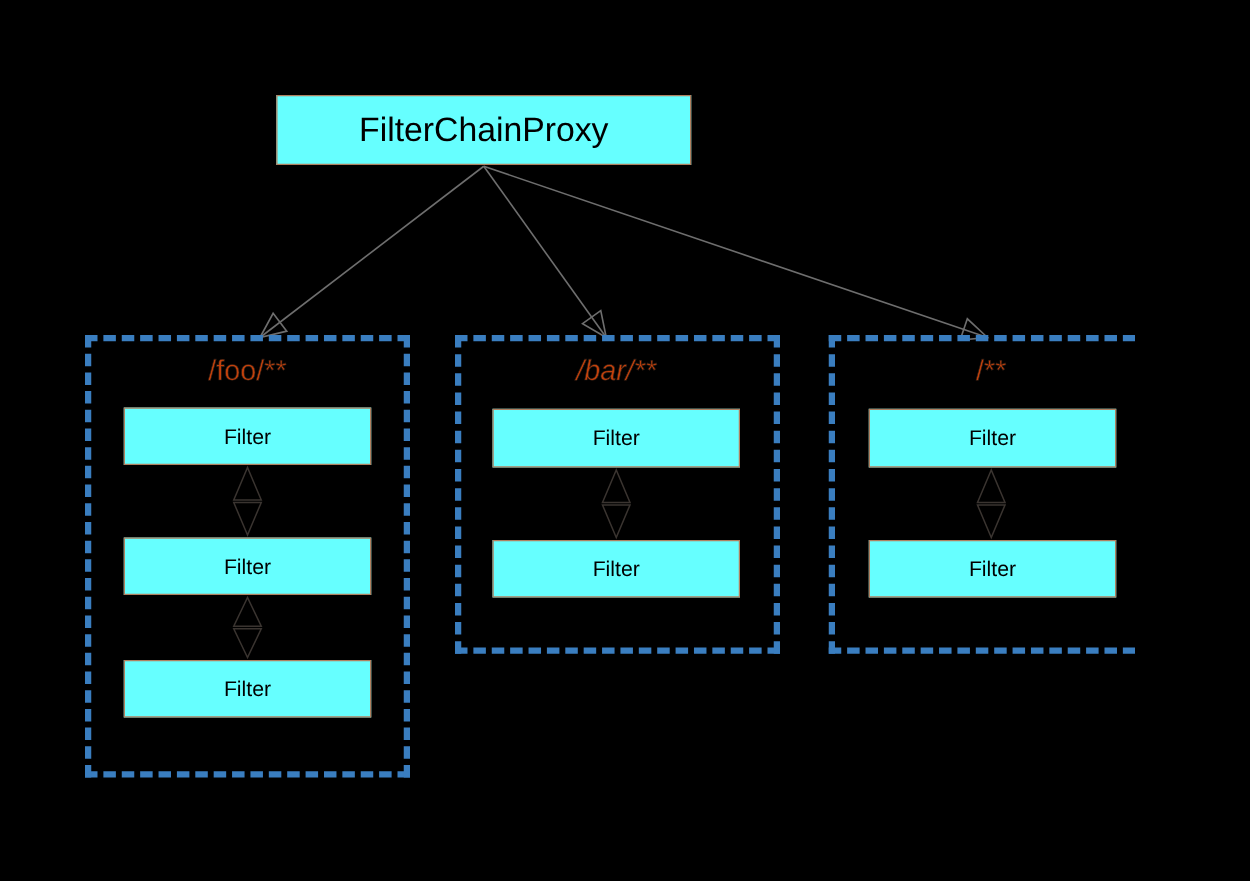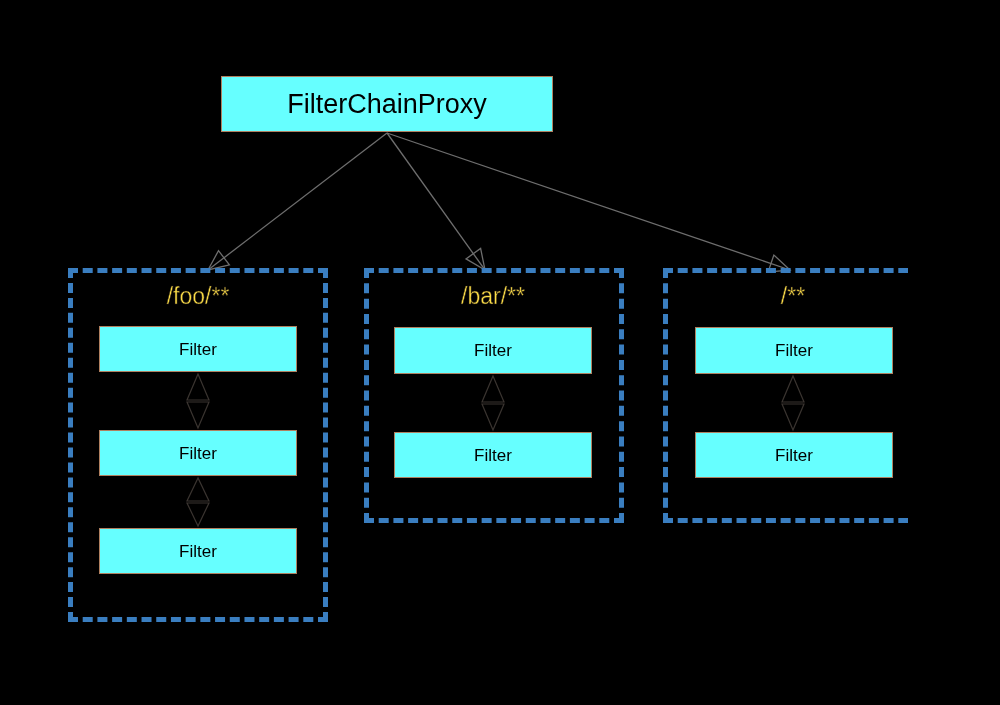--- a/index.html
+++ b/index.html
@@ -42,21 +42,21 @@
   }
   .group-box {
     position: absolute;
     box-sizing: border-box;
     border: 5px dashed #3a7ec0;
     background: transparent;
   }
   .group-label {
     position: absolute;
     font-size: 23px;
-    color: #fde047;
+    color: #c2410c;
     -webkit-text-stroke: 0.5px #241a14;
     white-space: nowrap;
     text-align: center;
     line-height: 1;
   }
 </style>
 </head>
 <body>
 
 <div id="canvas">
@@ -87,21 +87,21 @@
       <div class="node-box node-filter" style="left: 99px; top: 326px; width: 198px; height: 46px;">
         <span>Filter</span>
       </div>
       <div class="node-box node-filter" style="left: 99px; top: 430px; width: 198px; height: 46px;">
         <span>Filter</span>
       </div>
       <div class="node-box node-filter" style="left: 99px; top: 528px; width: 198px; height: 46px;">
         <span>Filter</span>
       </div>
       <div class="group-box" style="left: 364px; top: 268px; width: 260px; height: 255px;"></div>
-      <div class="group-label" style="left: 393px; top: 285px; width: 200px;">/bar/**</div>
+      <div class="group-label" style="left: 393px; top: 285px; width: 200px; font-style: italic;">/bar/**</div>
       <div class="node-box node-filter" style="left: 394px; top: 327px; width: 198px; height: 47px;">
         <span>Filter</span>
       </div>
       <div class="node-box node-filter" style="left: 394px; top: 432px; width: 198px; height: 46px;">
         <span>Filter</span>
       </div>
       <div class="group-box" style="left: 663px; top: 268px; width: 260px; height: 255px;"></div>
       <div class="group-label" style="left: 693px; top: 285px; width: 200px;">/**</div>
       <div class="node-box node-filter" style="left: 695px; top: 327px; width: 198px; height: 47px;">
         <span>Filter</span>

